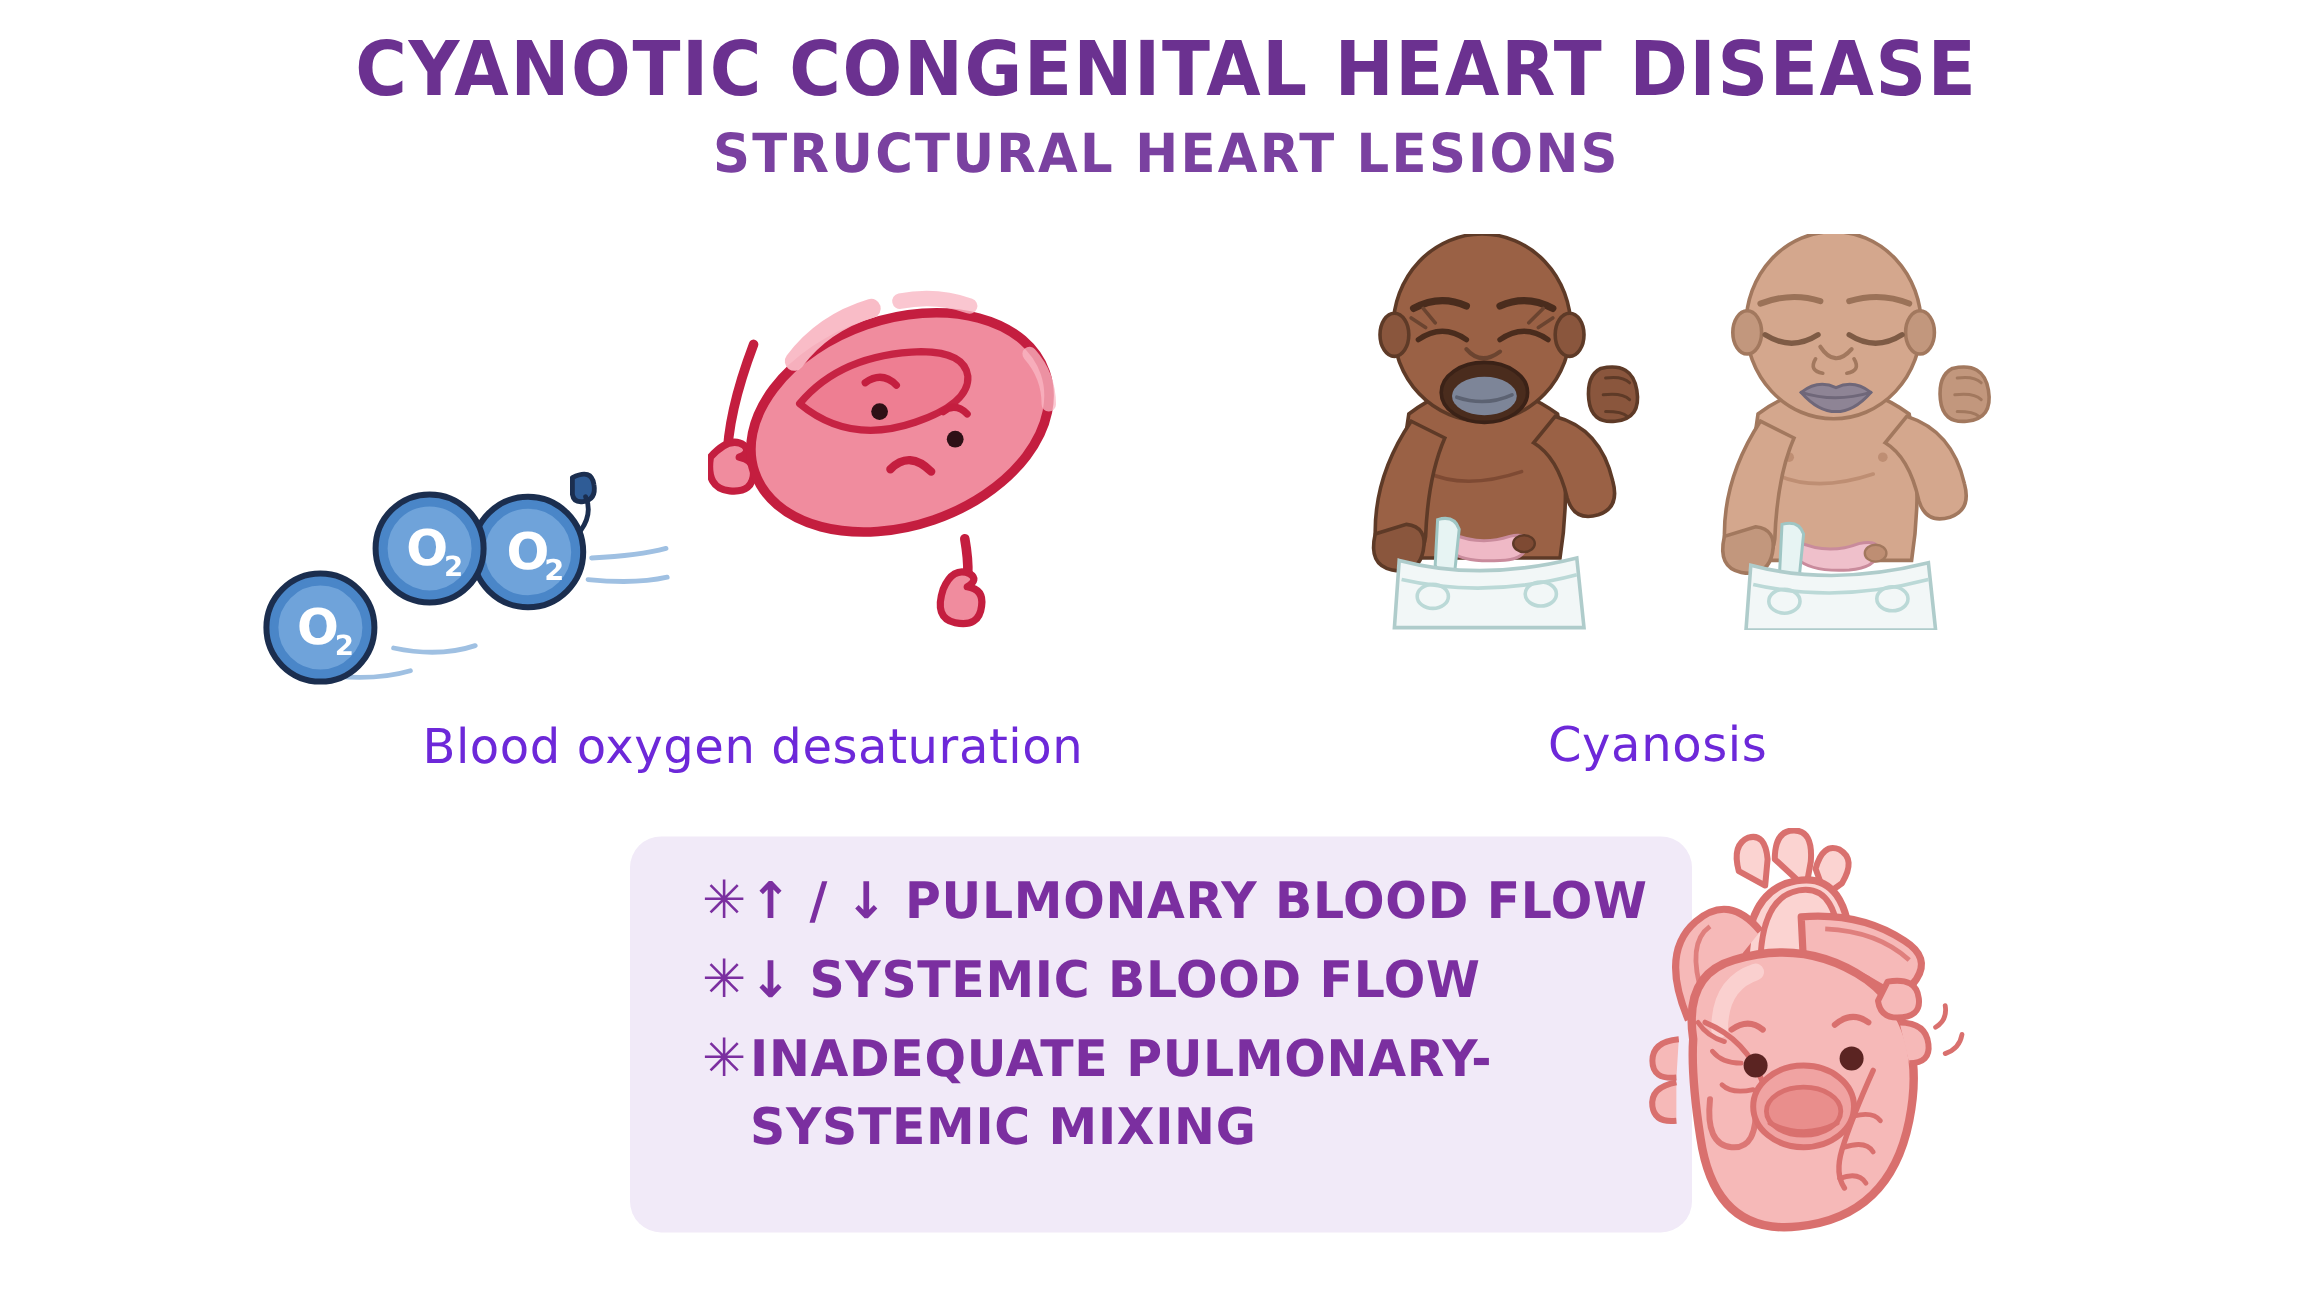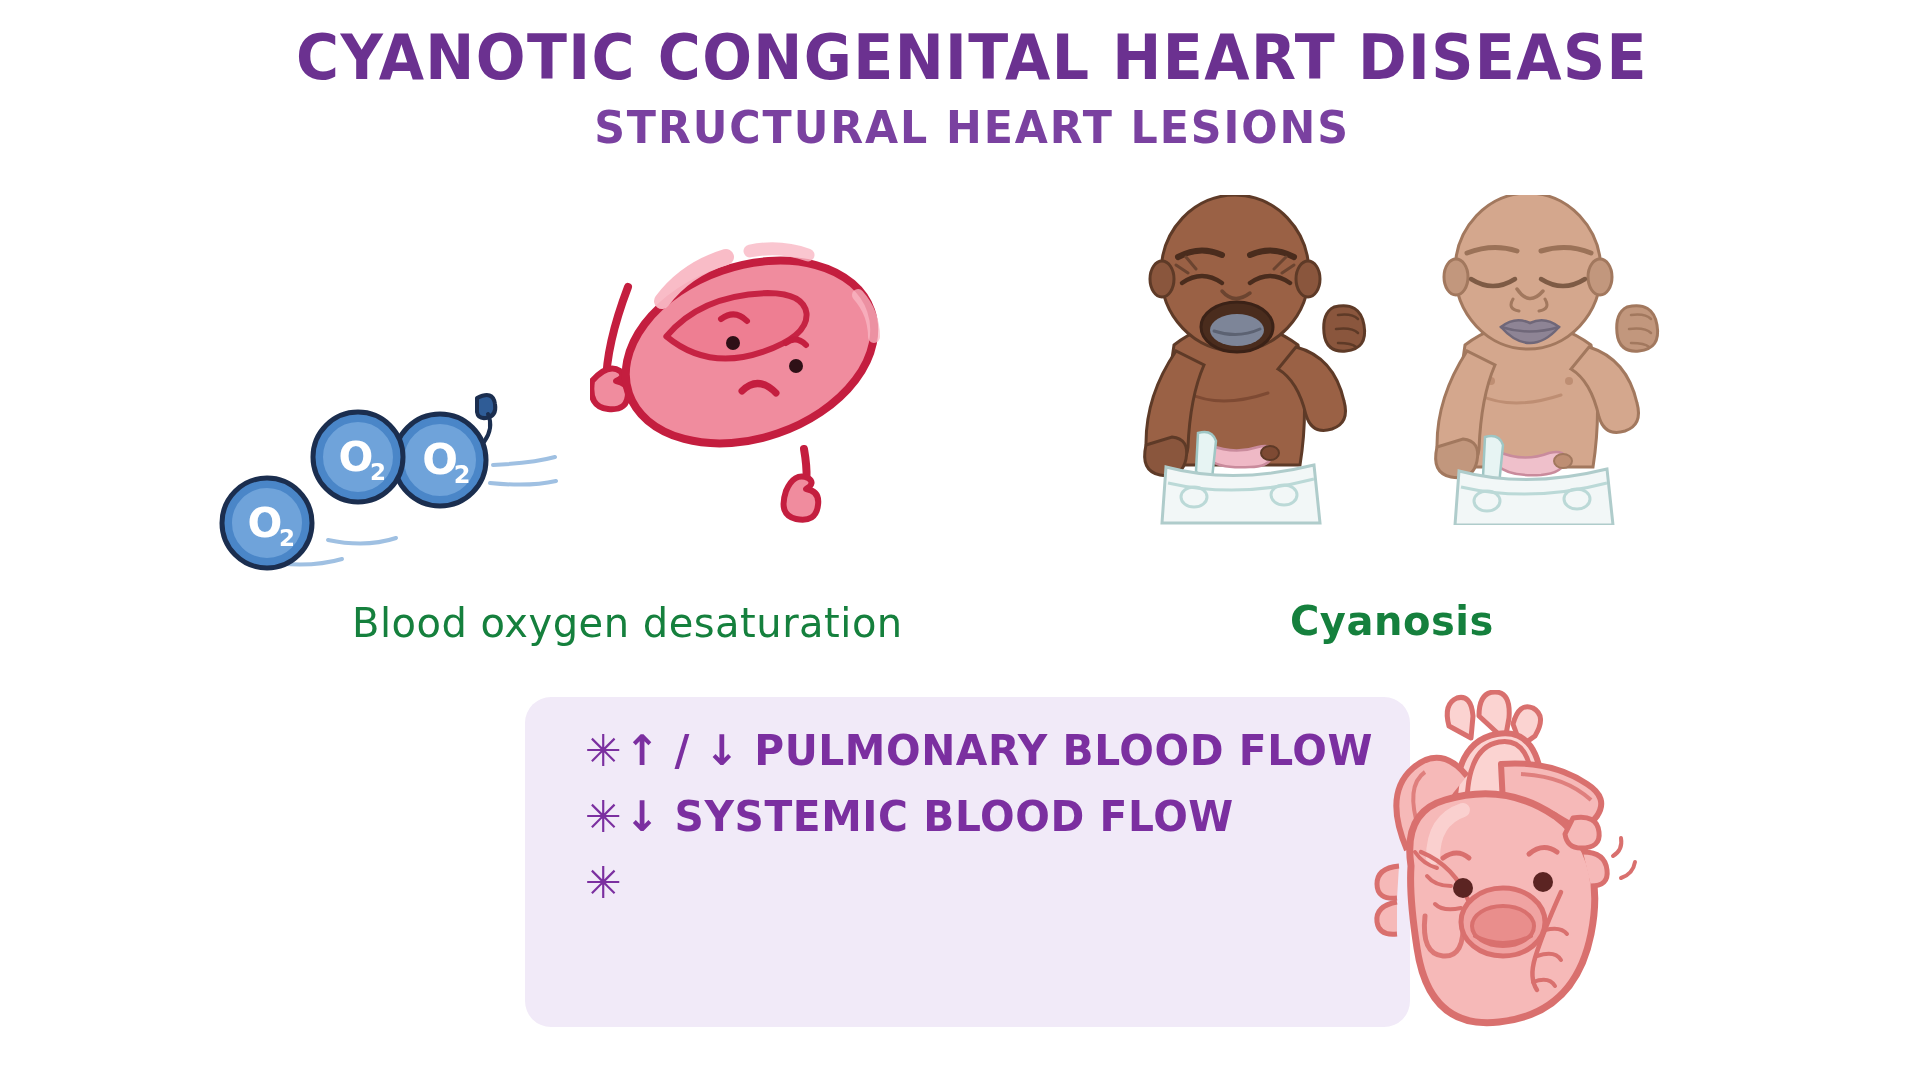--- a/index.html
+++ b/index.html
@@ -42,26 +42,26 @@
     line-height: 1.0;
     margin-top: 16px;
     transform: scaleX(0.95);
   }
 
   
   .caption {
     position: absolute;
     font-family: "DejaVu Sans", sans-serif;
     font-size: 40px;
-    color: #15803d;
+    color: #6d28d9;
     white-space: nowrap;
     letter-spacing: 0.5px;
   }
   #caption-desaturation { left: 352px; top: 600px; }
-  #caption-cyanosis { left: 1290px; top: 598px; font-weight: bold; }
+  #caption-cyanosis { left: 1290px; top: 598px; }
 
   
   #feature-box {
     position: absolute;
     left: 525px;
     top: 697px;
     width: 885px;
     height: 330px;
     background: #F1EAF8;
     border-radius: 26px;
@@ -291,20 +291,24 @@
       <span class="feat-text">↑ / ↓ PULMONARY BLOOD FLOW</span>
     </div>
 
     <div class="feature-item">
       <span class="feat-bullet">✳</span>
       <span class="feat-text">↓ SYSTEMIC BLOOD FLOW</span>
     </div>
 
     <div class="feature-item">
       <span class="feat-bullet">✳</span>
+      <span style="display:block">
+        <span class="feat-text" style="display:block">INADEQUATE PULMONARY-</span>
+        <span class="feat-text" style="display:block">SYSTEMIC MIXING</span>
+      </span>
     </div>
 
   </div>
 </div>
 
 <div class="illus" id="heart-group">
   <svg width="300" height="340" viewBox="0 0 300 340">
 
     <g>
       <path d="M104 36 q-6 -22 8 -28 q14 -4 16 18 l-2 22z" fill="#FBD3D1" stroke="#D9706E" stroke-width="5" stroke-linejoin="round"></path>

